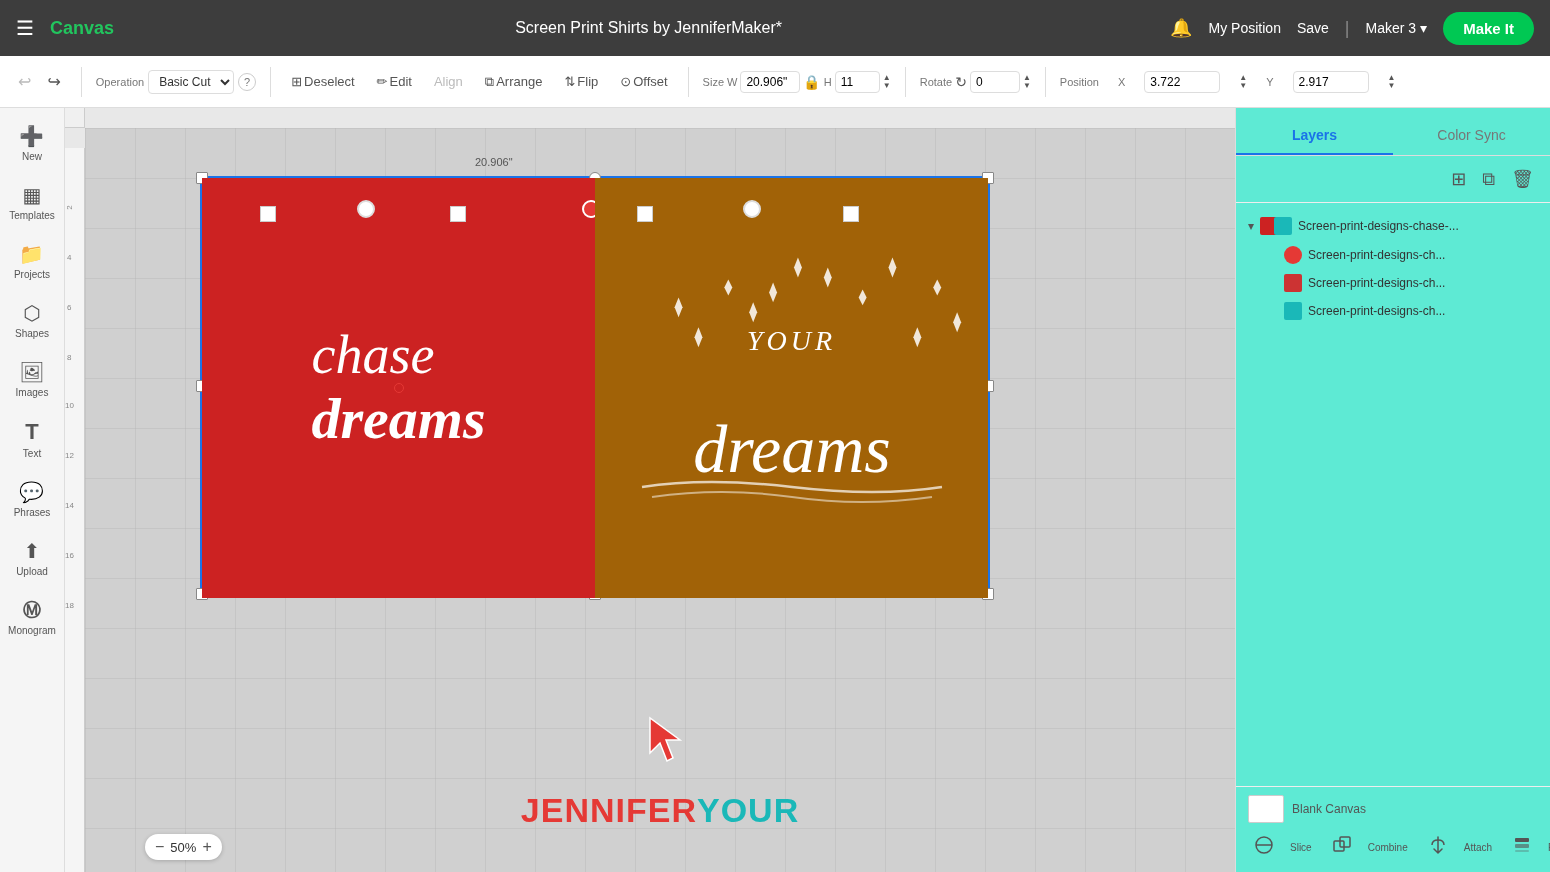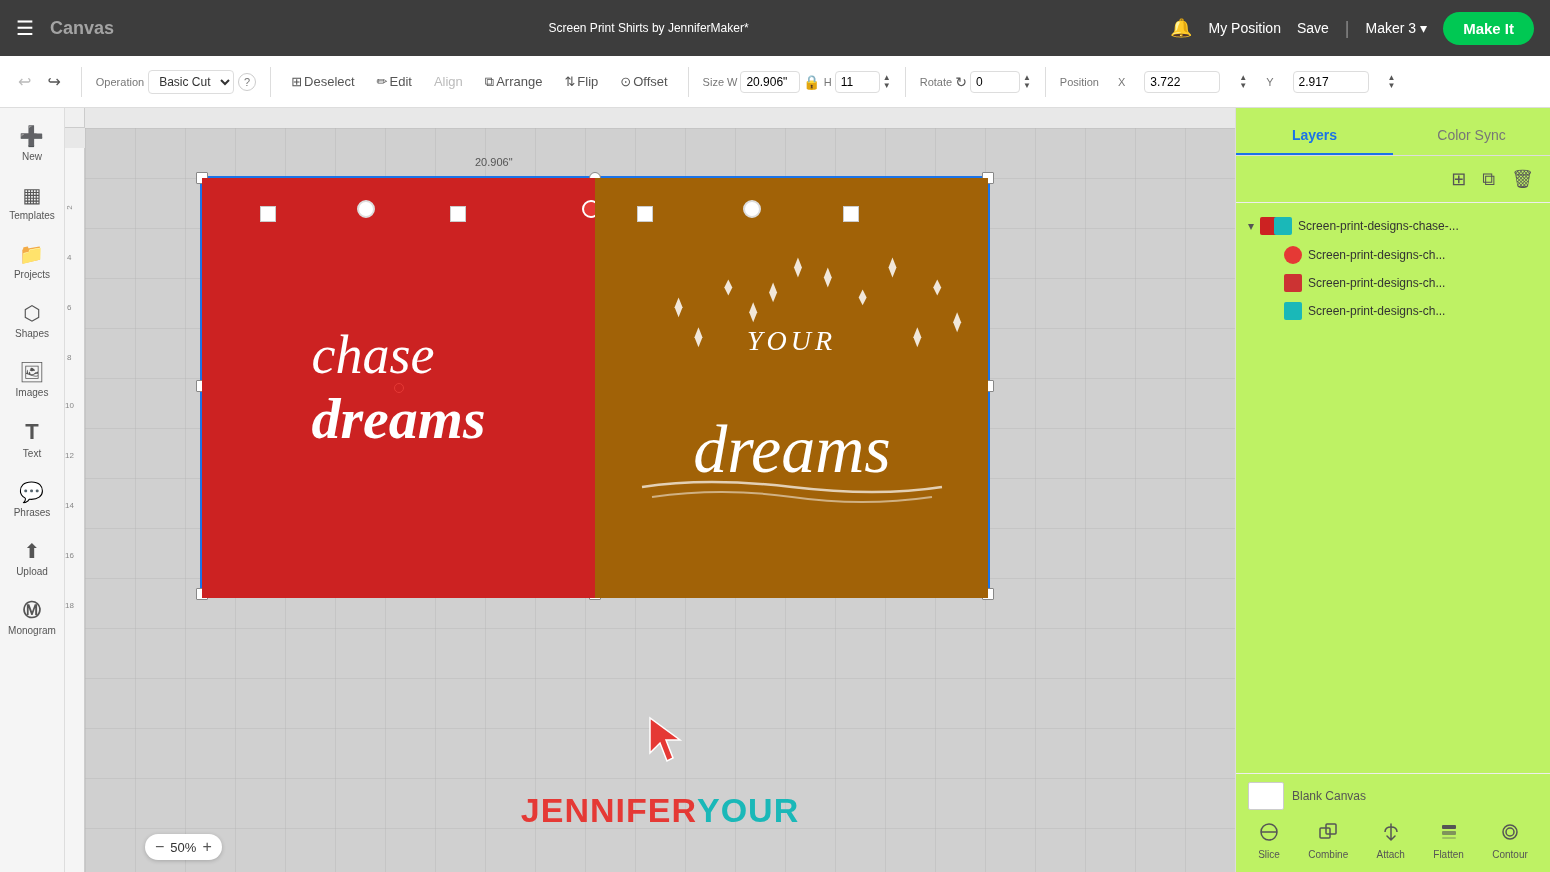--- a/index.html
+++ b/index.html
@@ -10,22 +10,22 @@
       background: #3d3d3d;
       height: 56px;
       display: flex;
       align-items: center;
       padding: 0 16px;
       gap: 16px;
       flex-shrink: 0;
       z-index: 100;
     }
     .topbar-menu-icon { color: white; font-size: 20px; cursor: pointer; }
-    .topbar-logo { color: #a3a3a3; font-size: 18px; font-weight: 600; margin-right: 13px; }
-    .topbar-title { color: white; font-size: 12px; flex: 1; text-align: center; }
+    .topbar-logo { color: #22c55e; font-size: 18px; font-weight: 600; margin-right: 13px; }
+    .topbar-title { color: white; font-size: 16px; flex: 1; text-align: center; }
     .topbar-right { display: flex; align-items: center; gap: 16px; }
     .topbar-bell { color: white; font-size: 18px; cursor: pointer; }
     .topbar-my-projects { color: white; font-size: 14px; cursor: pointer; }
     .topbar-save { color: white; font-size: 14px; cursor: pointer; }
     .topbar-divider { color: #888; font-size: 18px; }
     .topbar-machine { color: white; font-size: 14px; cursor: pointer; display: flex; align-items: center; gap: 4px; }
     .topbar-make-it {
       background: #00c853;
       color: white;
       border: none;
@@ -202,21 +202,21 @@
     
     .dimension-label {
       position: absolute;
       font-size: 11px;
       color: #555;
     }
 
     
     .right-panel {
       width: 315px;
-      background: #bef264;
+      background: #5eead4;
       border-left: 1px solid #ddd;
       display: flex;
       flex-direction: column;
       flex-shrink: 0;
     }
     .right-panel-tabs {
       display: flex;
       border-bottom: 1px solid #ddd;
       height: 48px;
       align-items: flex-end;
@@ -307,23 +307,23 @@
       border-radius: 2px;
     }
     .blank-canvas-label { font-size: 12px; color: #555; }
     .bottom-actions {
       display: flex;
       gap: 8px;
       justify-content: space-around;
     }
     .bottom-action-btn {
       display: flex;
-      flex-direction: column;
-      align-items: center;
-      gap: 2px;
+      flex-direction: row;
+      align-items: center;
+      gap: 16px;
       cursor: pointer;
       border: none;
       background: none;
       padding: 4px 6px;
       border-radius: 4px;
     }
     .bottom-action-icon { font-size: 18px; color: #555; }
     .bottom-action-label { font-size: 10px; color: #555; }
 
     

